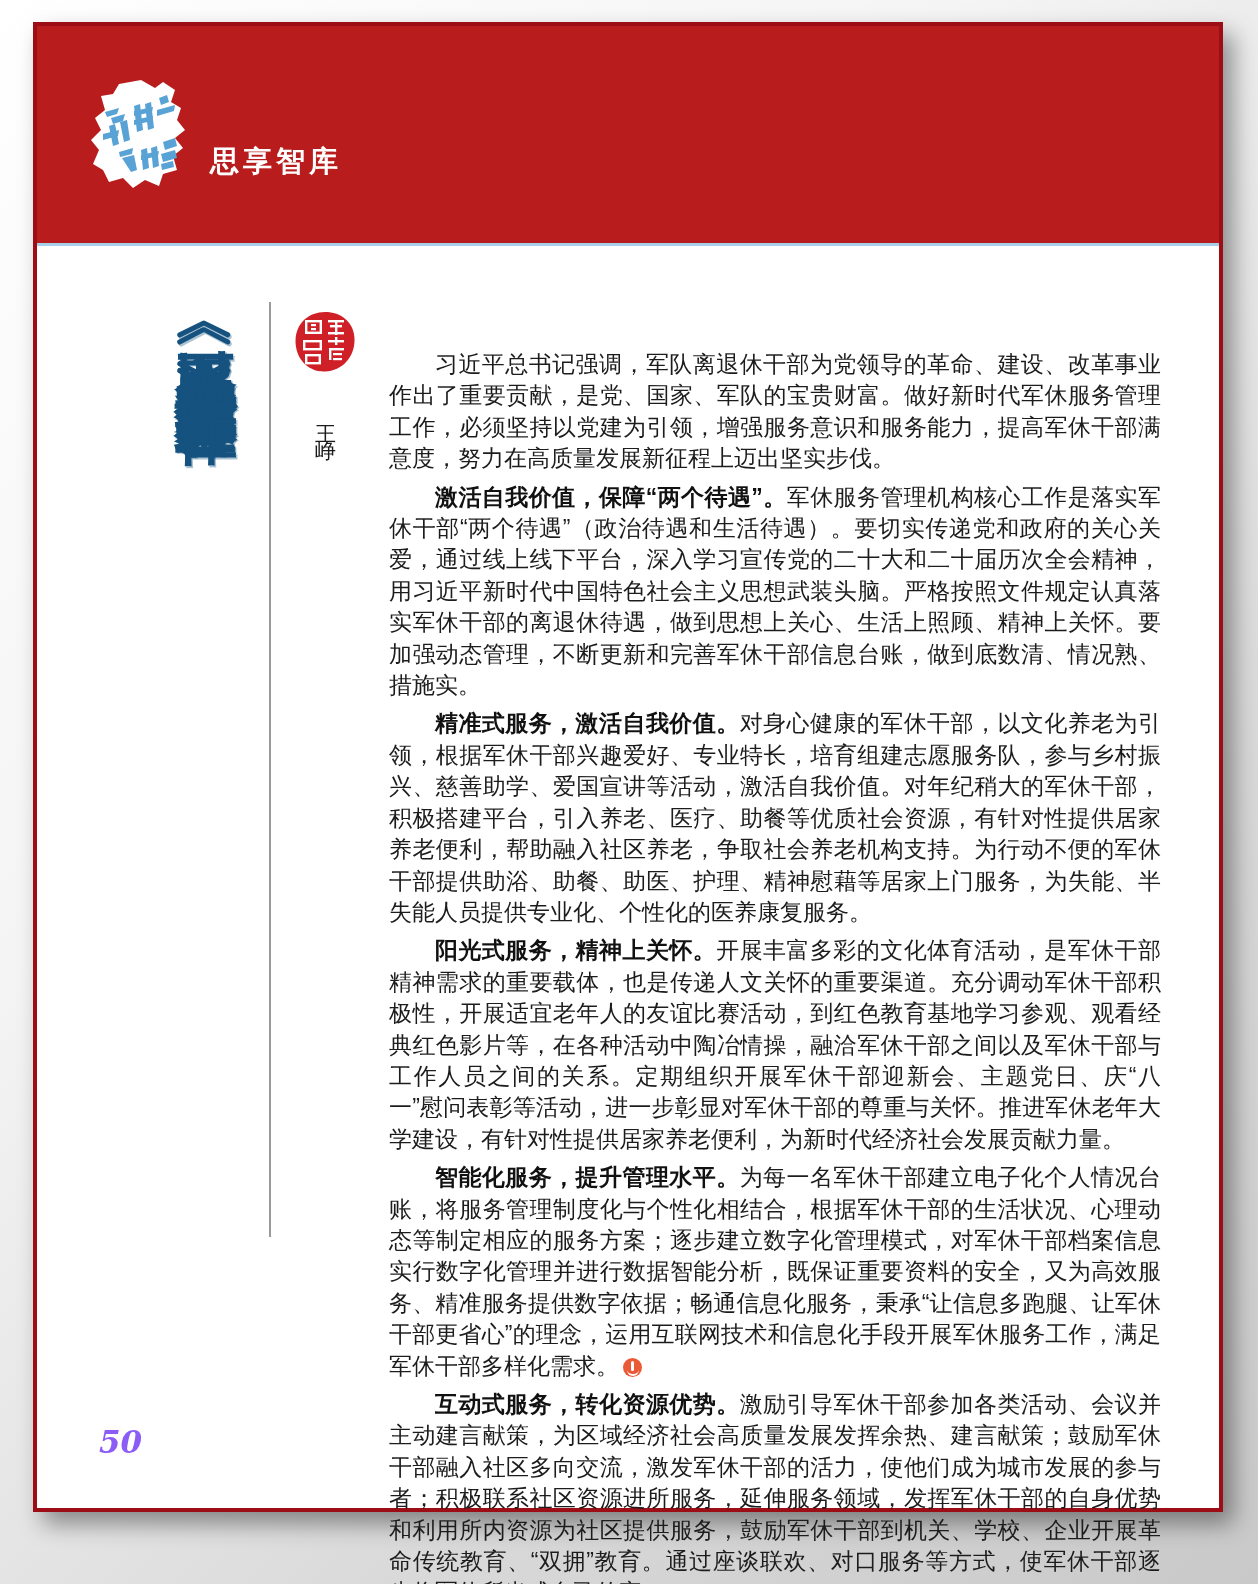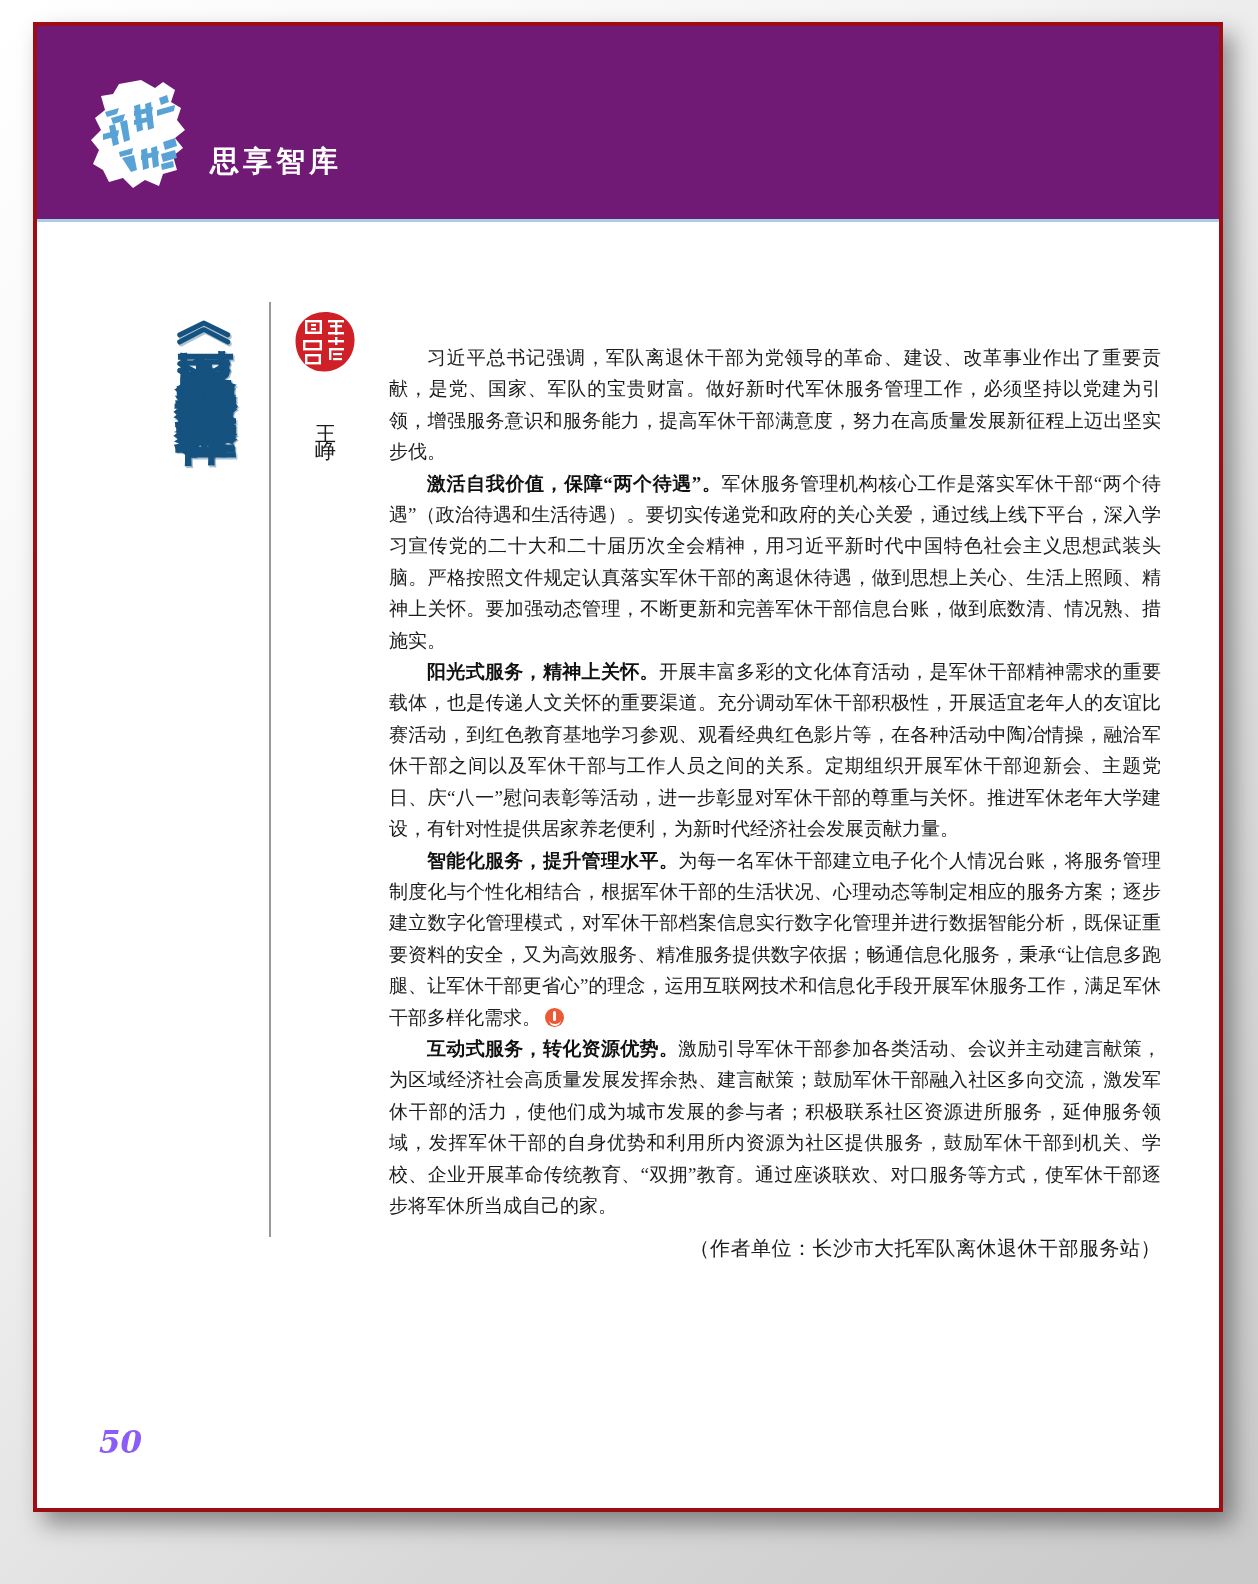--- a/index.html
+++ b/index.html
@@ -36,22 +36,22 @@
     box-sizing: border-box;
     box-shadow: 10px 12px 22px rgba(0,0,0,0.40);
   }
 
   
   .masthead {
     position: absolute;
     left: 0;
     top: 0;
     right: 0;
-    height: 196px;
-    background: #701a75;
+    height: 220px;
+    background: #b91c1c;
     border-bottom: 3px solid #a8cfe9;
     box-sizing: border-box;
     overflow: hidden;
   }
   .masthead-inner {
     position: absolute;
     left: 52px;
     top: 52px;
     display: flex;
     align-items: flex-end;
@@ -146,28 +146,28 @@
   }
 
   
   .body-col {
     position: absolute;
     left: 352px;
     top: 120px;
     width: 772px;
   }
   .para {
-    font-size: 19px;
+    font-size: 23px;
     line-height: 31.4px;
     color: #1c1c1c;
     text-align: justify;
     text-justify: inter-ideograph;
     text-indent: 2em;
-    margin: 0 0 0 0;
-    font-family: Liberation Serif, serif;
+    margin: 7px 0 0 0;
+    font-family: Liberation Sans, sans-serif;
     letter-spacing: 0px;
   }
   .para .lead {
     font-weight: bold;
     color: #111111;
   }
   .endmark {
     display: inline-block;
     width: 19px;
     height: 19px;
@@ -309,20 +309,23 @@
       <div class="body-col">
 
         <p class="para">
           <span class="lead"></span><span>习近平总书记强调，军队离退休干部为党领导的革命、建设、改革事业作出了重要贡献，是党、国家、军队的宝贵财富。做好新时代军休服务管理工作，必须坚持以党建为引领，增强服务意识和服务能力，提高军休干部满意度，努力在高质量发展新征程上迈出坚实步伐。</span>
         </p>
 
         <p class="para">
           <span class="lead">激活自我价值，保障“两个待遇”。</span><span>军休服务管理机构核心工作是落实军休干部“两个待遇”（政治待遇和生活待遇）。要切实传递党和政府的关心关爱，通过线上线下平台，深入学习宣传党的二十大和二十届历次全会精神，用习近平新时代中国特色社会主义思想武装头脑。严格按照文件规定认真落实军休干部的离退休待遇，做到思想上关心、生活上照顾、精神上关怀。要加强动态管理，不断更新和完善军休干部信息台账，做到底数清、情况熟、措施实。</span>
         </p>
 
+        <p class="para">
+          <span class="lead">精准式服务，激活自我价值。</span><span>对身心健康的军休干部，以文化养老为引领，根据军休干部兴趣爱好、专业特长，培育组建志愿服务队，参与乡村振兴、慈善助学、爱国宣讲等活动，激活自我价值。对年纪稍大的军休干部，积极搭建平台，引入养老、医疗、助餐等优质社会资源，有针对性提供居家养老便利，帮助融入社区养老，争取社会养老机构支持。为行动不便的军休干部提供助浴、助餐、助医、护理、精神慰藉等居家上门服务，为失能、半失能人员提供专业化、个性化的医养康复服务。</span>
+        </p>
 
         <p class="para">
           <span class="lead">阳光式服务，精神上关怀。</span><span>开展丰富多彩的文化体育活动，是军休干部精神需求的重要载体，也是传递人文关怀的重要渠道。充分调动军休干部积极性，开展适宜老年人的友谊比赛活动，到红色教育基地学习参观、观看经典红色影片等，在各种活动中陶冶情操，融洽军休干部之间以及军休干部与工作人员之间的关系。定期组织开展军休干部迎新会、主题党日、庆“八一”慰问表彰等活动，进一步彰显对军休干部的尊重与关怀。推进军休老年大学建设，有针对性提供居家养老便利，为新时代经济社会发展贡献力量。</span>
         </p>
 
         <p class="para">
           <span class="lead">智能化服务，提升管理水平。</span><span>为每一名军休干部建立电子化个人情况台账，将服务管理制度化与个性化相结合，根据军休干部的生活状况、心理动态等制定相应的服务方案；逐步建立数字化管理模式，对军休干部档案信息实行数字化管理并进行数据智能分析，既保证重要资料的安全，又为高效服务、精准服务提供数字依据；畅通信息化服务，秉承“让信息多跑腿、让军休干部更省心”的理念，运用互联网技术和信息化手段开展军休服务工作，满足军休干部多样化需求。</span><span class="endmark"></span>
         </p>
 
         <p class="para">

